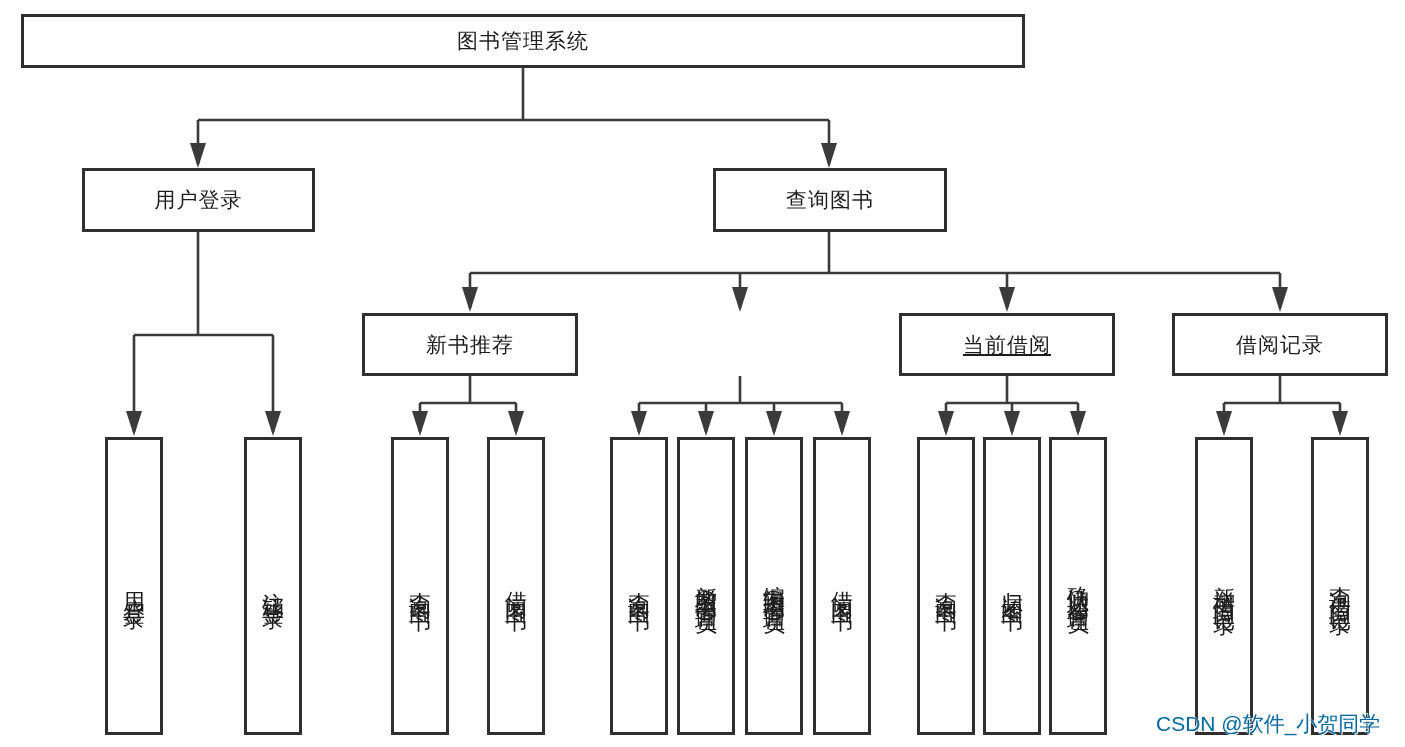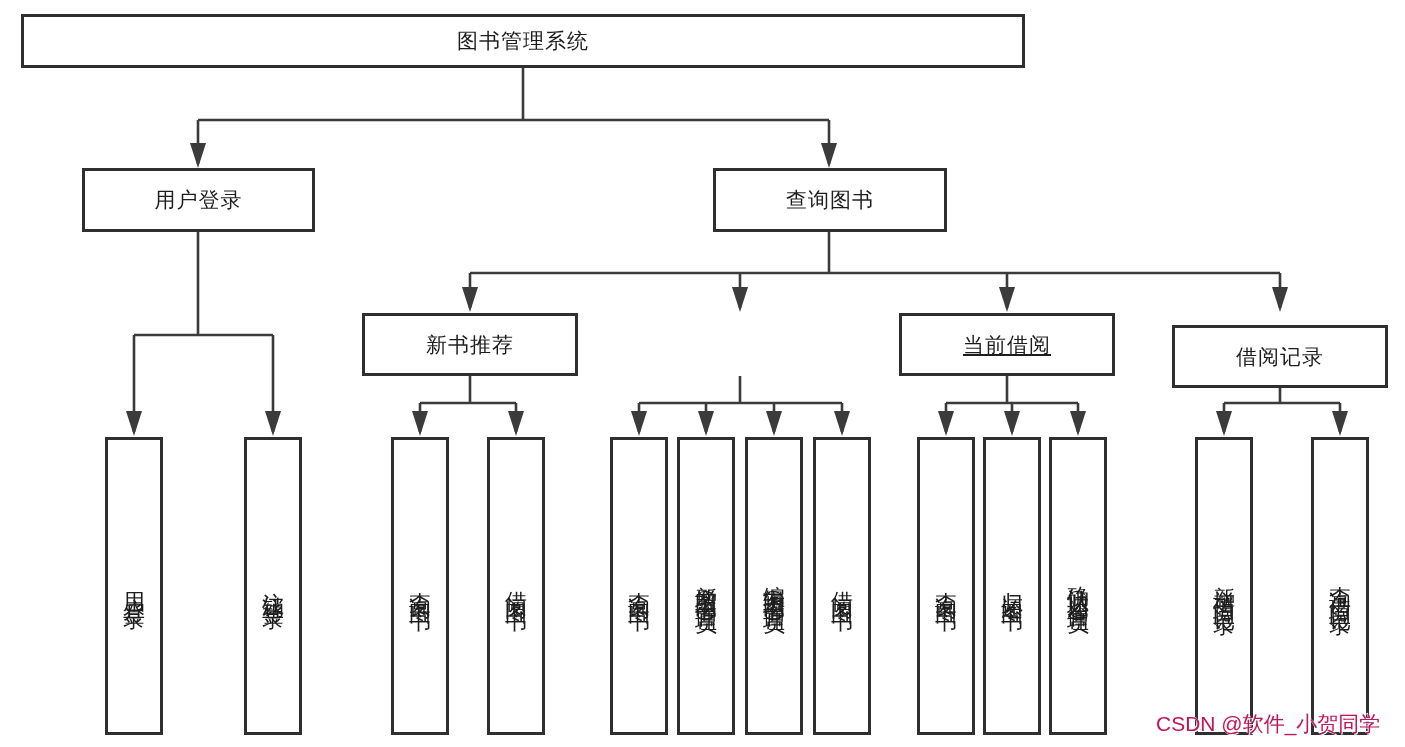--- a/index.html
+++ b/index.html
@@ -51,21 +51,21 @@
     height: 298px;
     text-align: center;
   }
   .vbox.long { letter-spacing: 4px; }
   .watermark {
     position: absolute;
     left: 1156px;
     top: 710px;
     z-index: 5;
     font-size: 21px;
-    color: #be185d;
+    color: #0369a1;
     text-shadow: 1px 1px 0 #ffffff, -1px -1px 0 #f2f2f2;
     white-space: nowrap;
   }
 </style>
 </head>
 <body>
 
 <div class="canvas">
 
   <svg class="connectors" viewBox="0 0 1405 747" xmlns="http://www.w3.org/2000/svg">
@@ -115,21 +115,21 @@
     </g>
   </svg>
 
   <div class="hbox" style="left:21px; top:14px; width:1004px; height:54px;">图书管理系统</div>
 
   <div class="hbox" style="left:82px; top:168px; width:233px; height:64px;">用户登录</div>
   <div class="hbox" style="left:713px; top:168px; width:234px; height:64px;">查询图书</div>
 
   <div class="hbox" style="left:362px; top:313px; width:216px; height:63px;">新书推荐</div>
   <div class="hbox" style="left:899px; top:313px; width:216px; height:63px;text-decoration:underline;">当前借阅</div>
-  <div class="hbox" style="left:1172px; top:325px; width:216px; height:63px;">借阅记录</div>
+  <div class="hbox" style="left:1172px; top:313px; width:216px; height:63px;">借阅记录</div>
 
   <div class="vbox" style="left:105px;">用户登录</div>
   <div class="vbox" style="left:244px;">注销登录</div>
 
   <div class="vbox" style="left:391px;">查询图书</div>
   <div class="vbox" style="left:487px;">借阅图书</div>
 
   <div class="vbox" style="left:610px;">查询图书</div>
   <div class="vbox long" style="left:677px;">新增图书（管理员）</div>
   <div class="vbox long" style="left:745px;">编辑图书（管理员）</div>

